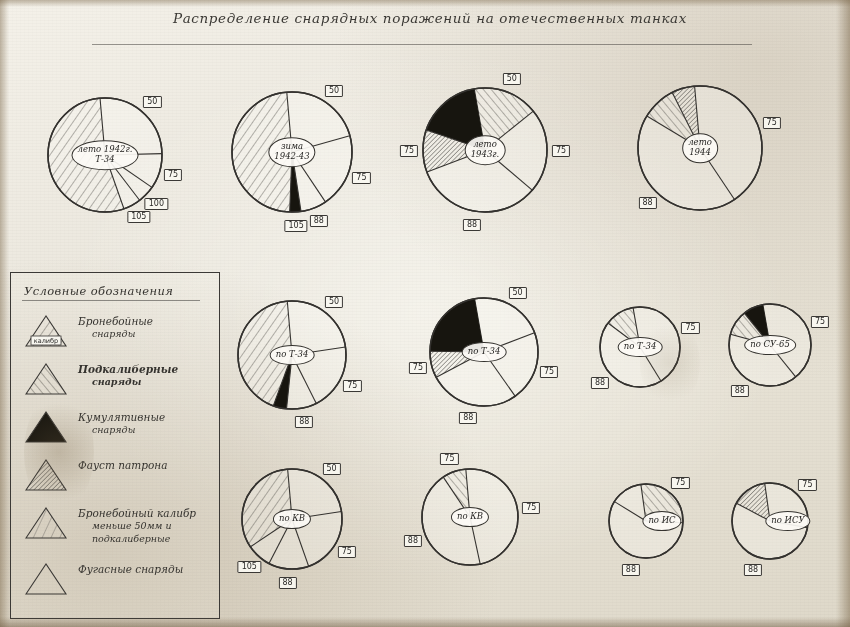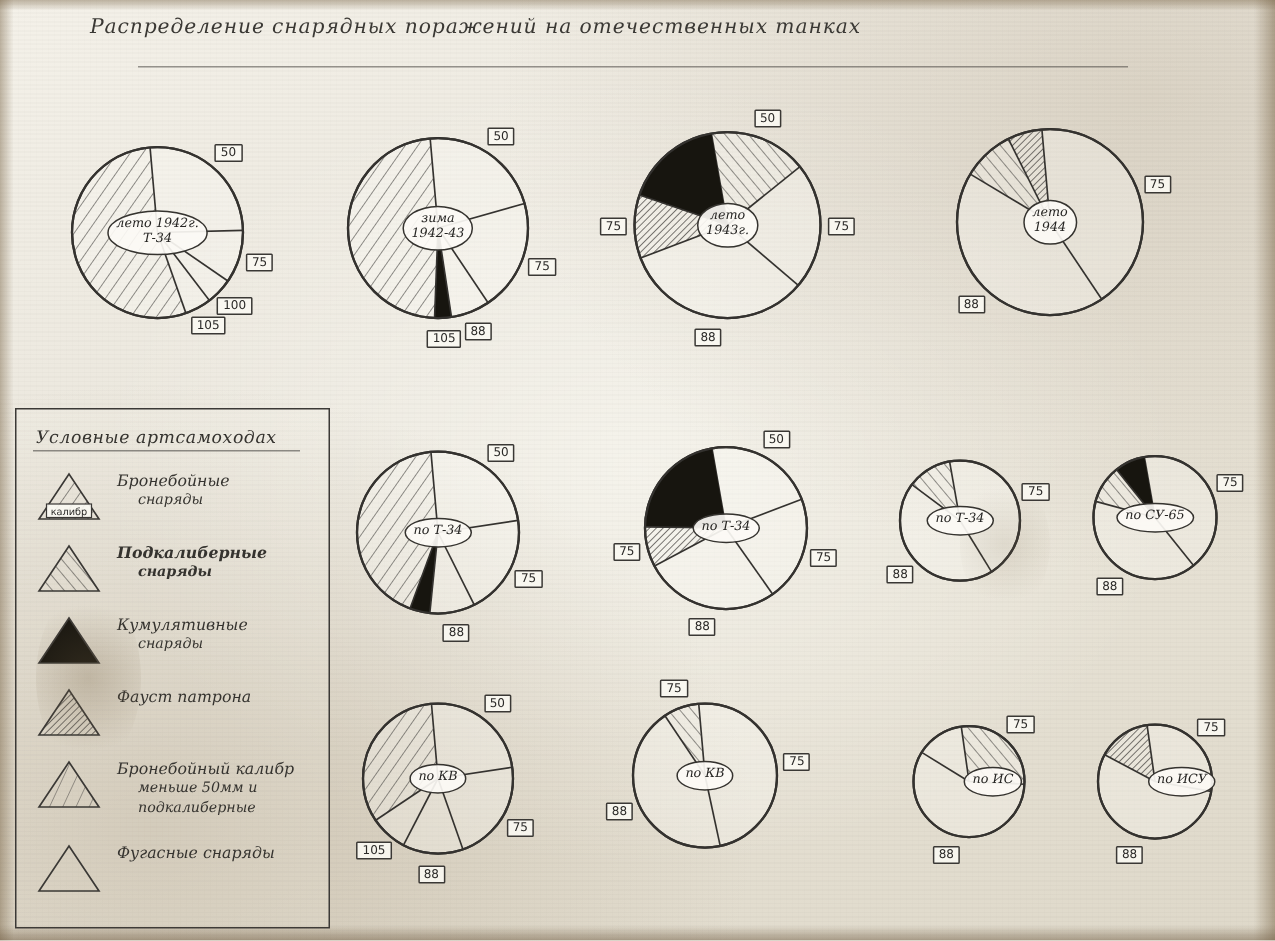--- a/index.html
+++ b/index.html
@@ -31,21 +31,21 @@
   #edge-left{left:0;top:0;width:9px;height:627px;
     background:linear-gradient(90deg,rgba(120,100,70,.45),rgba(120,100,70,0));}
   #edge-right{right:0;top:0;width:14px;height:627px;
     background:linear-gradient(270deg,rgba(120,100,70,.5),rgba(120,100,70,0));}
   #edge-bottom{left:0;bottom:0;width:850px;height:10px;
     background:linear-gradient(0deg,rgba(110,90,65,.5),rgba(110,90,65,0));}
 
   
   #title{
     position:absolute;left:60px;top:8px;width:740px;
-    text-align:left;line-height:1.55;
+    text-align:center;line-height:1.55;
     font-family:"DejaVu Serif", serif;
     font-style:italic;font-size:13.5px;letter-spacing:.6px;
     color:#3a3834;
   }
   #title .l2{display:block;}
   #title-underline{
     position:absolute;left:92px;top:44px;width:660px;height:1px;
     background:#4a4744;opacity:.55;
   }
 
@@ -125,21 +125,21 @@
     </pattern>
   </defs>
 </svg>
 
 <div id="title">
   <span class="l1">Распределение снарядных поражений на отечественных танках</span>
 </div>
 <div id="title-underline"></div>
 
 <div id="legend"></div>
-<div id="legend-title">Условные артсамоходах</div>
+<div id="legend-title">Условные обозначения</div>
 <div id="legend-title-rule"></div>
 <div id="legend-rows">
     <div class="legend-row" style="top: 312px;">
       <div class="legend-swatch"><svg width="46" height="38">
           <path d="M4 34 L24 4 L44 34 Z" fill="url(#pat-fan)" stroke="#3a3835" stroke-width="1.1"></path>
           <rect x="9" y="24" width="30" height="9" fill="rgba(250,248,242,.92)" stroke="#3a3835" stroke-width="0.8"></rect>
           <text x="24" y="31" font-family="DejaVu Sans, sans-serif" font-size="6.5" text-anchor="middle" fill="#2b2a28">калибр</text>
         </svg></div>
       <div class="legend-label">Бронебойные<span class="sub">снаряды</span></div>
     </div>

